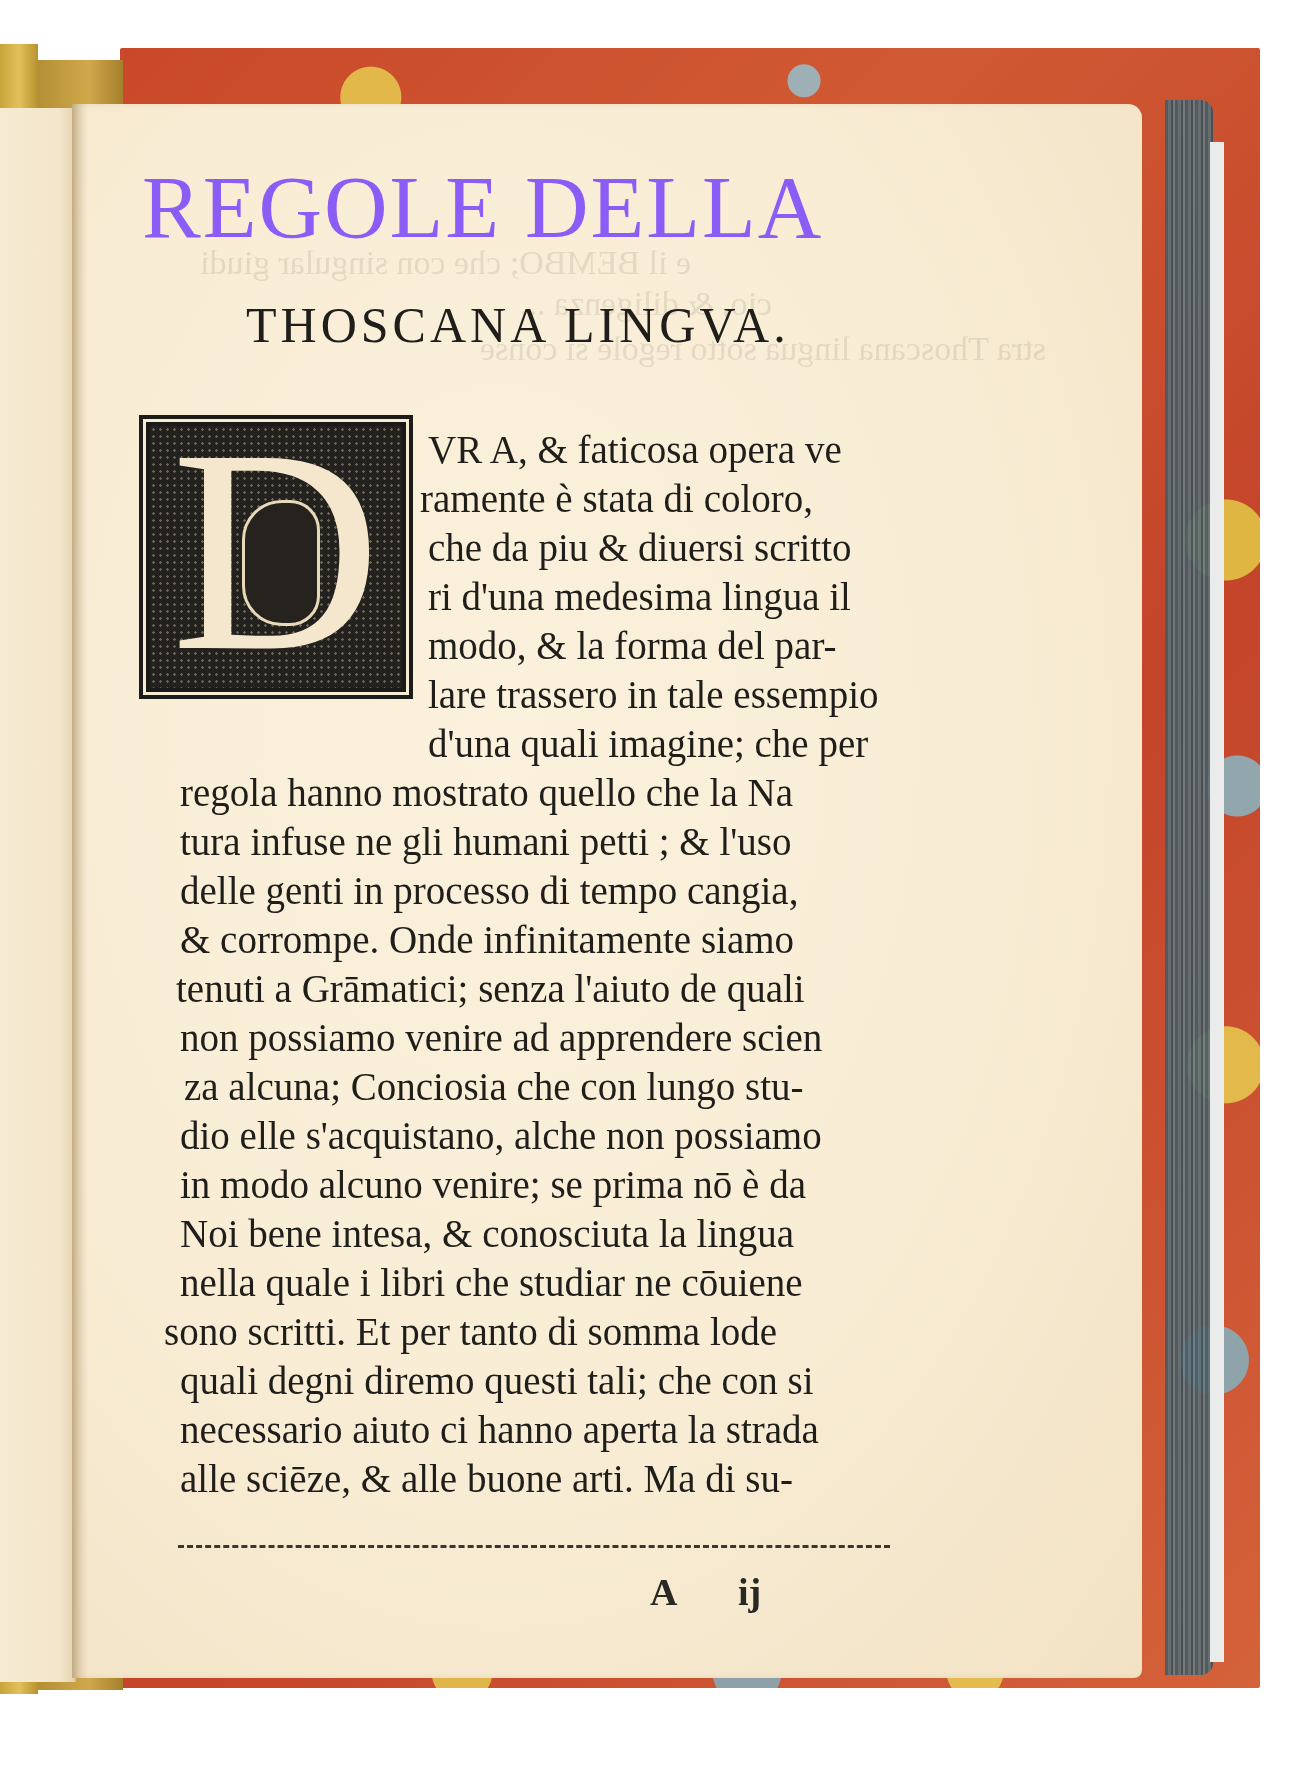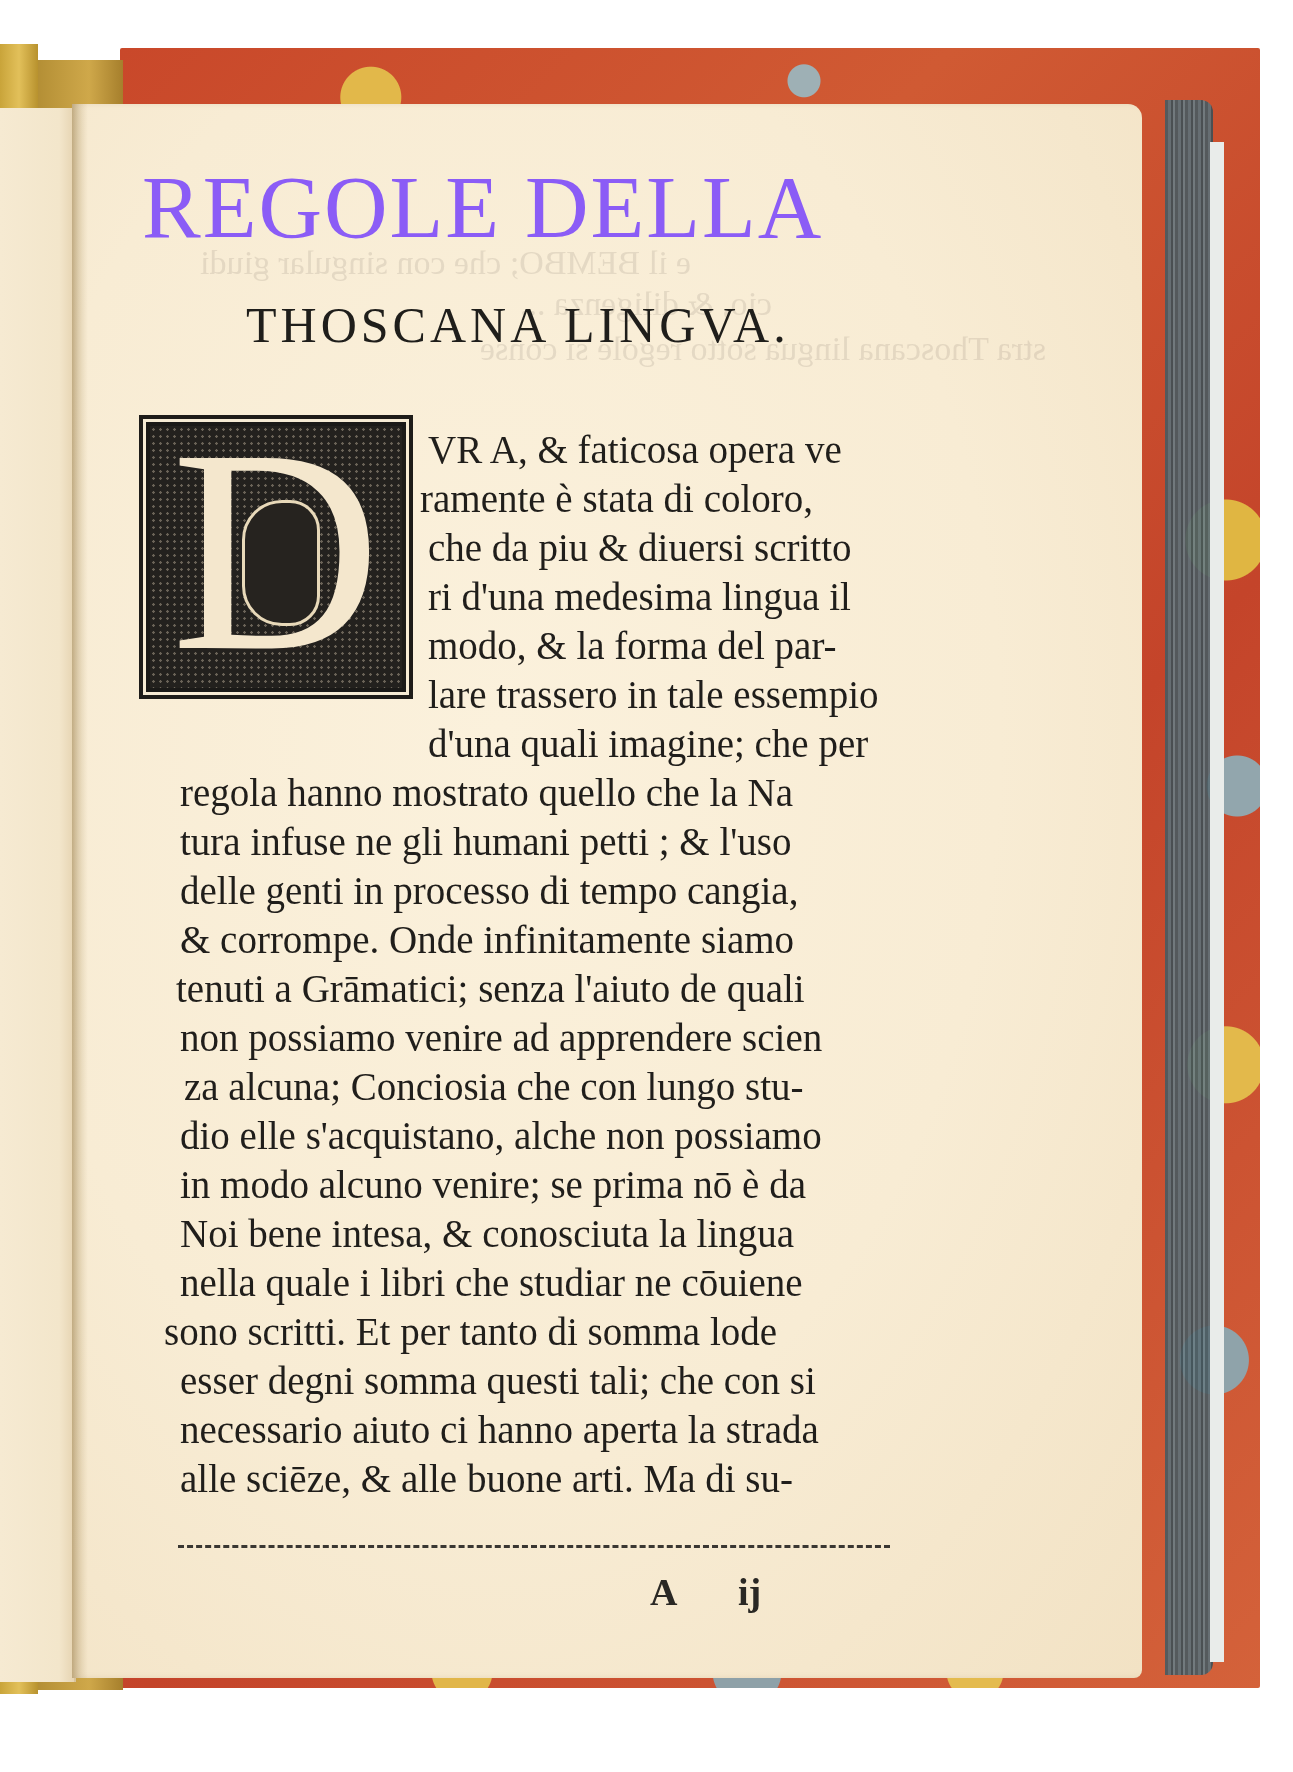--- a/index.html
+++ b/index.html
@@ -163,21 +163,21 @@
   <div class="line" style="left:180px; top:849px;">delle genti in processo di tempo cangia,</div>
   <div class="line" style="left:180px; top:898px;">&amp; corrompe. Onde infinitamente siamo</div>
   <div class="line" style="left:176px; top:947px;">tenuti a Grāmatici; senza l'aiuto de quali</div>
   <div class="line" style="left:180px; top:996px;">non possiamo venire ad apprendere scien</div>
   <div class="line" style="left:184px; top:1045px;">za alcuna; Conciosia che con lungo stu-</div>
   <div class="line" style="left:180px; top:1094px;">dio elle s'acquistano, alche non possiamo</div>
   <div class="line" style="left:180px; top:1143px;">in modo alcuno venire; se prima nō è da</div>
   <div class="line" style="left:180px; top:1192px;">Noi bene intesa, &amp; conosciuta la lingua</div>
   <div class="line" style="left:180px; top:1241px;">nella quale i libri che studiar ne cōuiene</div>
   <div class="line" style="left:164px; top:1290px;">sono scritti. Et per tanto di somma lode</div>
-  <div class="line" style="left:180px; top:1339px;">esser degni somma questi tali; che con si</div>
+  <div class="line" style="left:180px; top:1339px;">quali degni diremo questi tali; che con si</div>
   <div class="line" style="left:180px; top:1388px;">necessario aiuto ci hanno aperta la strada</div>
   <div class="line" style="left:180px; top:1437px;">alle sciēze, &amp; alle buone arti. Ma di su-</div>
 </div>
 
 <div class="underline-rule" style="left:178px; width:712px;"></div>
 
 <div class="sig" style="left:650px;">A</div>
 <div class="sig" style="left:738px;">ij</div>
 
 </body></html>

